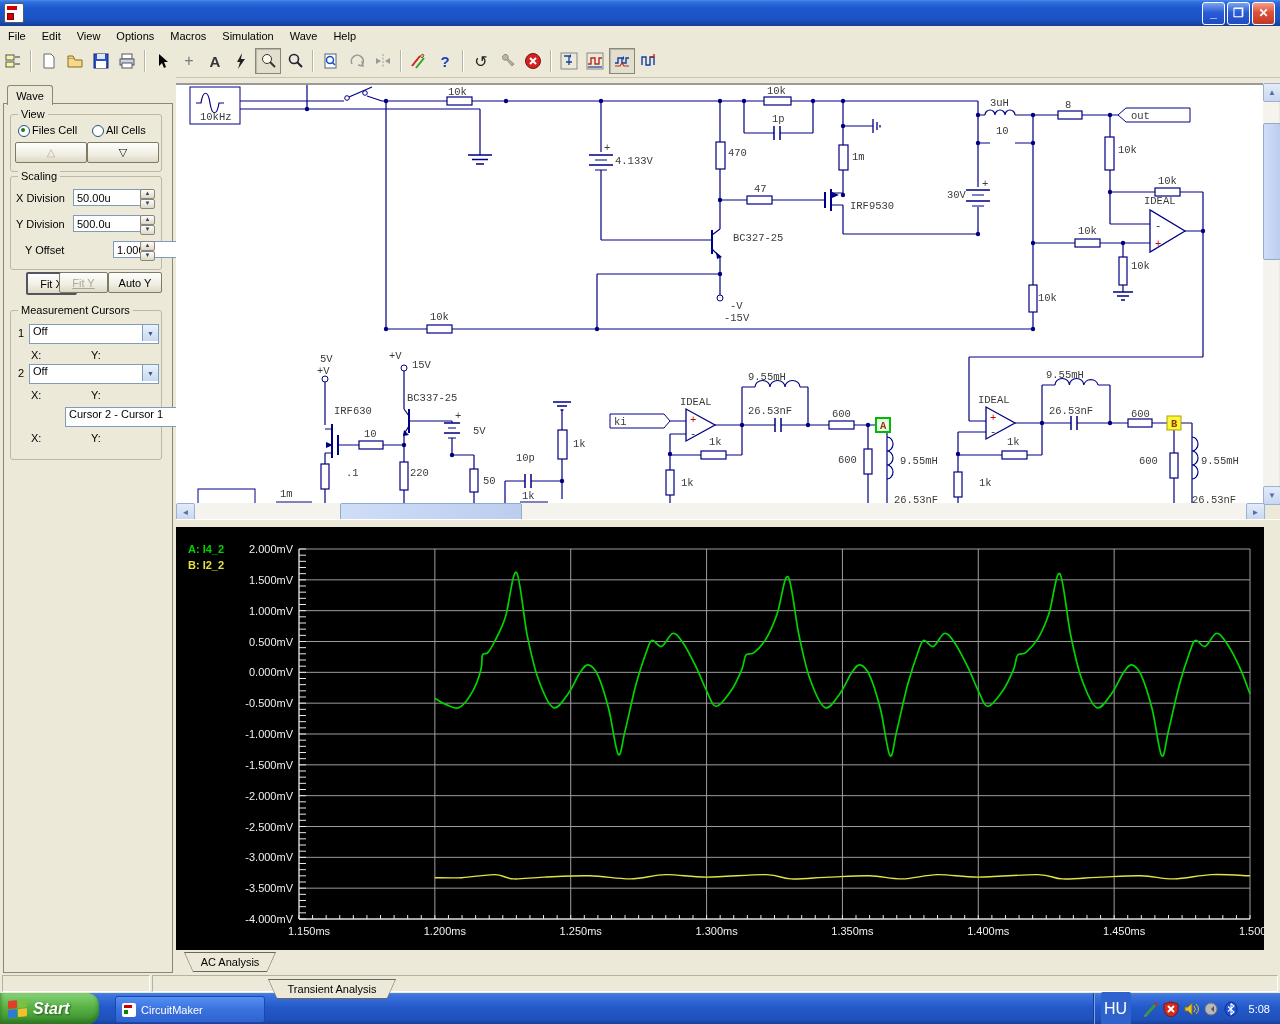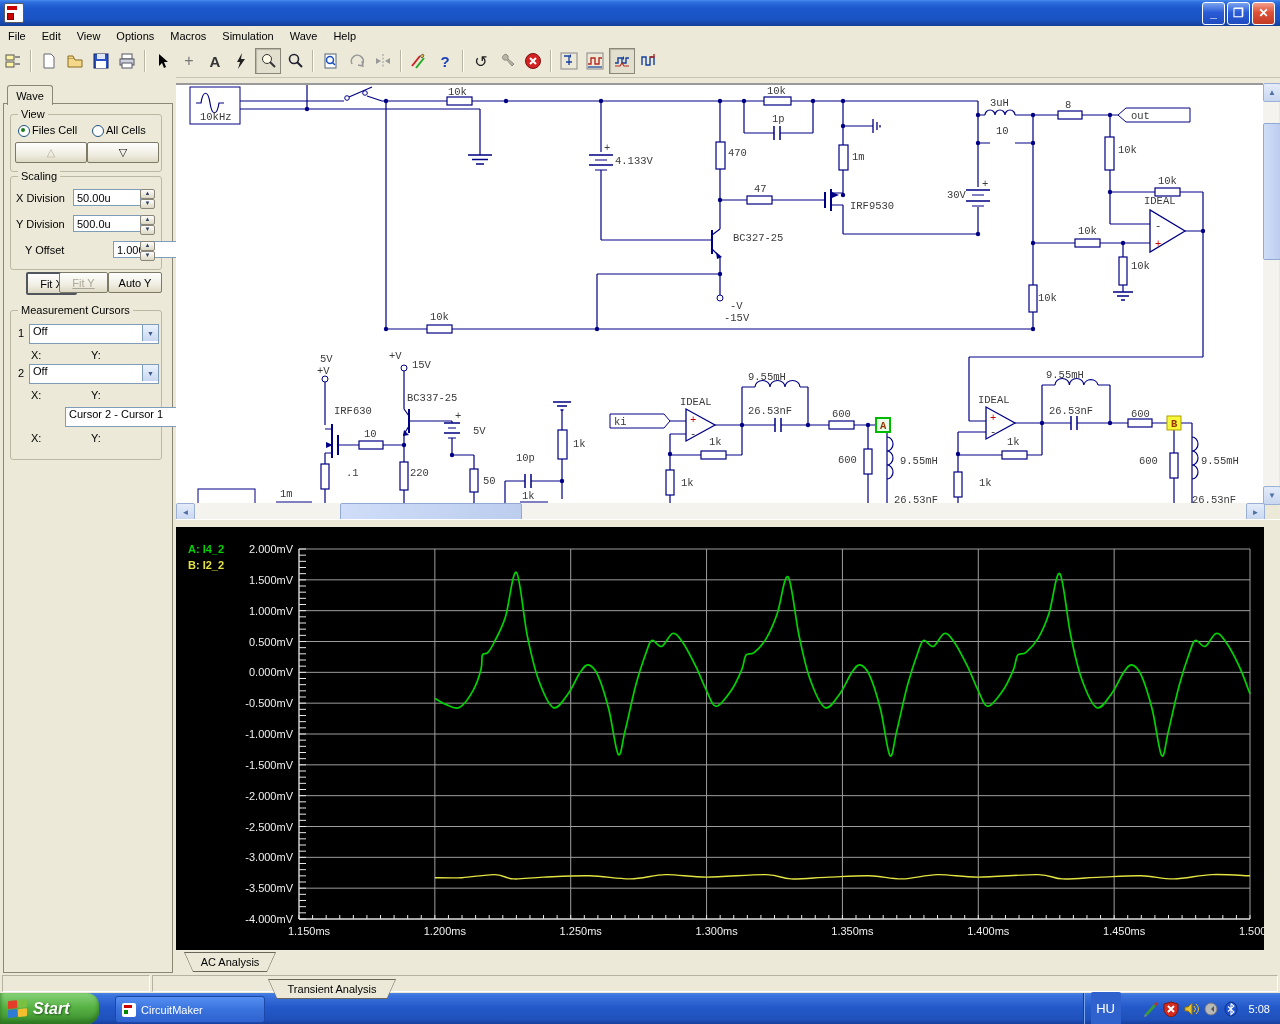--- a/index.html
+++ b/index.html
@@ -76,21 +76,21 @@
   #win-flag{width:20px;height:18px;margin:0 5px 0 8px;position:relative;transform:skewY(-6deg);}
   #win-flag i{position:absolute;width:9px;height:8px;border-radius:1px;}
   #task-btn{position:absolute;left:115px;top:3px;width:148px;height:25px;border-radius:3px;
     background:linear-gradient(180deg,#5590f2,#3a72dd 50%,#2f63cf);border:1px solid #1d47a8;
     display:flex;align-items:center;color:#fff;font-size:11px;}
   #task-icon{width:14px;height:14px;background:#fff;border-radius:2px;margin:0 5px 0 6px;position:relative;}
   #task-icon:before{content:"";position:absolute;left:2px;top:2px;width:8px;height:3px;background:#c00;}
   #task-icon:after{content:"";position:absolute;left:2px;top:7px;width:4px;height:4px;background:#080;}
   #tray{position:absolute;right:0;top:0;height:31px;display:flex;align-items:center;
     border-left:1px solid #7aa2e8;box-shadow:-1px 0 0 #1a3d8f;padding-left:6px;}
-  #lang{width:30px;height:34px;background:#2f62cd;color:#fff;font-size:13px;display:flex;align-items:center;justify-content:center;border-radius:2px;margin-right:20px;}
+  #lang{width:30px;height:34px;background:#2f62cd;color:#fff;font-size:16px;display:flex;align-items:center;justify-content:center;border-radius:2px;margin-right:10px;}
   .tray-ico{width:16px;height:16px;margin:0 2px;display:flex;align-items:center;justify-content:center;}
   #clock{color:#fff;font-size:11px;margin:0 10px 0 8px;}
 </style>
 </head>
 <body>
 
 <div id="titlebar">
   <div id="app-icon"></div>
   <div id="caption-btns">
     <div class="cap-btn">_</div>

